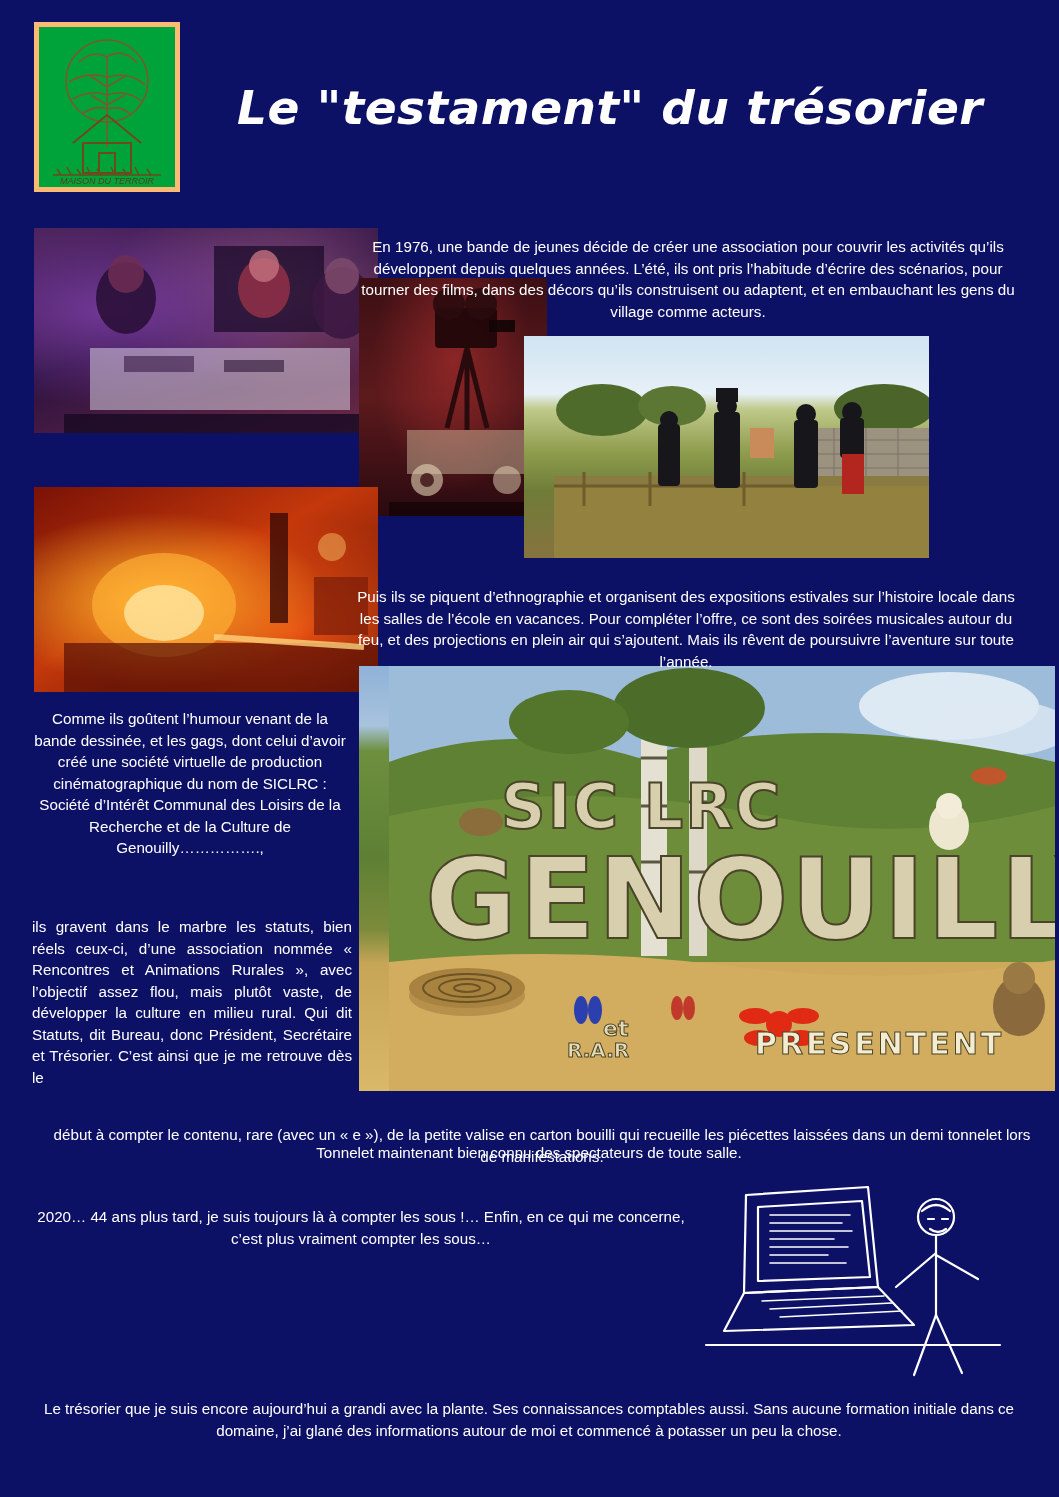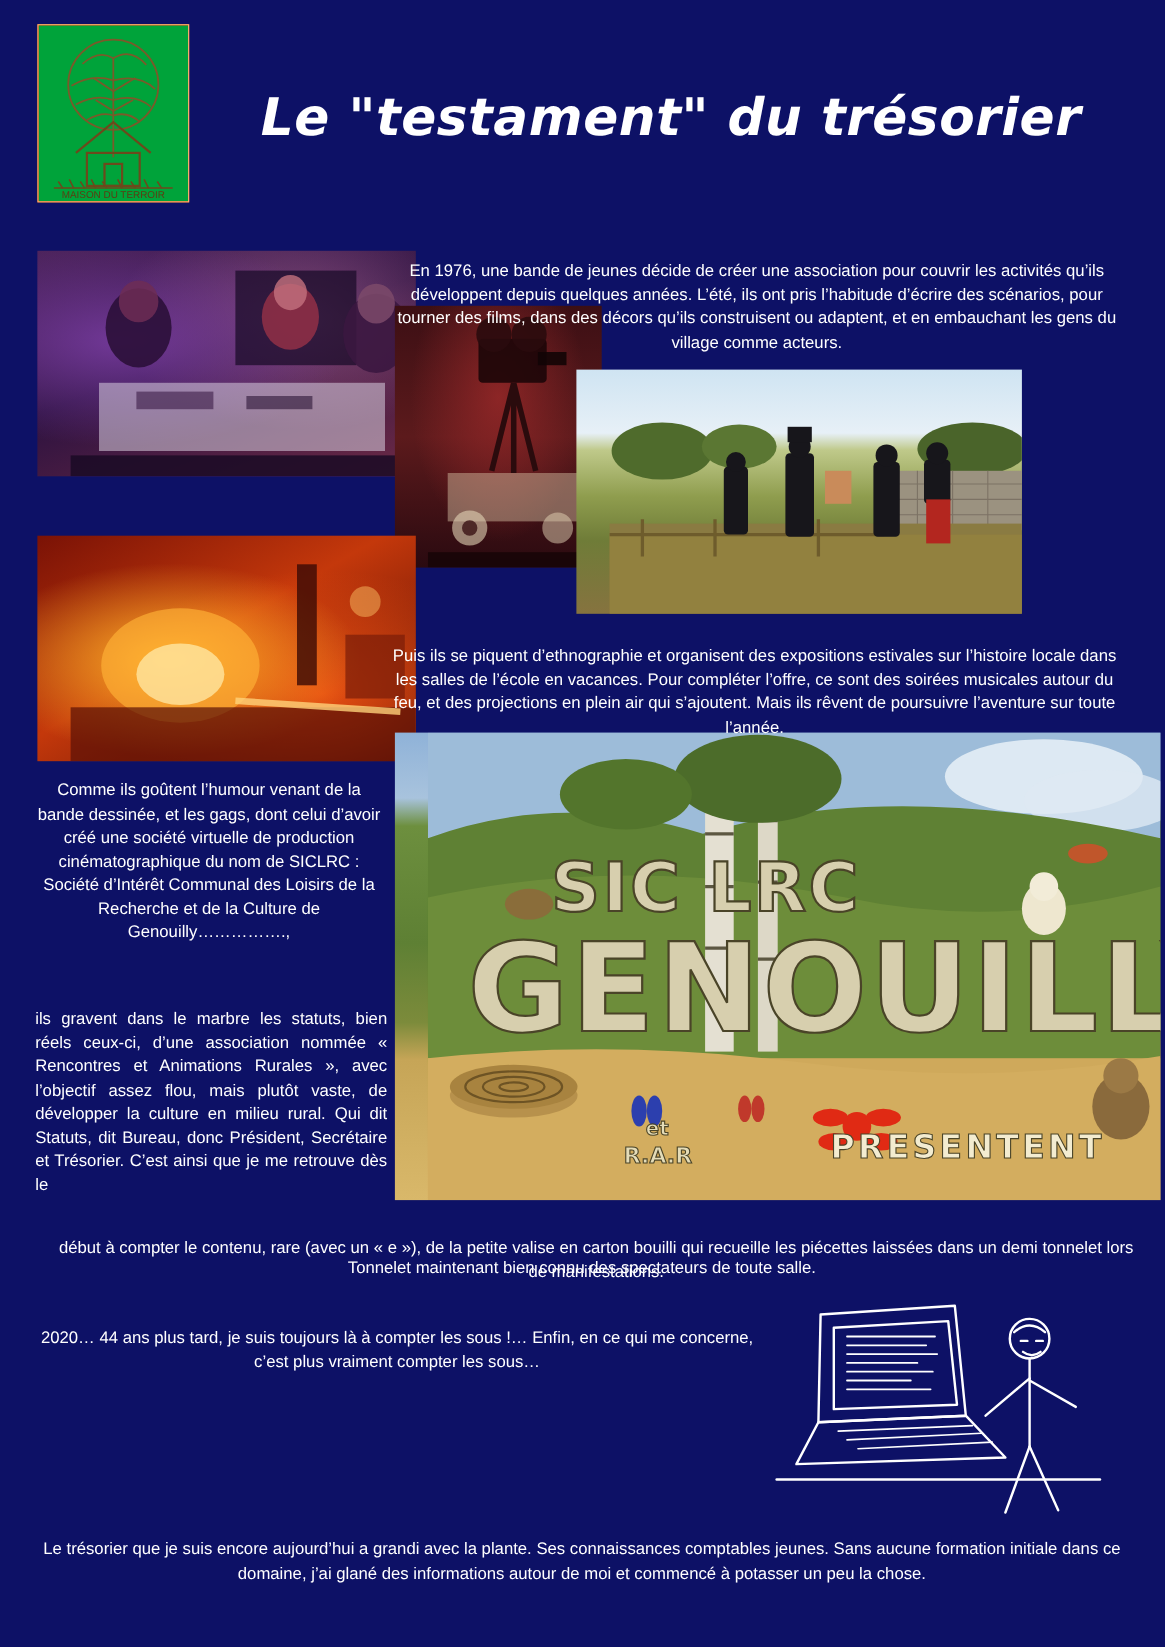--- a/index.html
+++ b/index.html
@@ -21,23 +21,24 @@
     height: 1497px;
   }
 
   
   .logo {
     position: absolute;
     left: 34px;
     top: 22px;
     width: 136px;
     height: 160px;
-    background: #c2410c;
-    border: 1px solid #fdba74;
+    background: #1d4ed8;
+    border: 5px solid #fdba74;
     overflow: hidden;
+    font-style: italic;
   }
   .logo svg { display: block; }
 
   .title {
     position: absolute;
     left: 195px;
     top: 80px;
     width: 830px;
     text-align: center;
     font-family: "DejaVu Sans", sans-serif;
@@ -296,42 +297,42 @@
         <ellipse cx="206" cy="344" rx="7" ry="14"></ellipse>
       </g>
       <g fill="#c0392b">
         <ellipse cx="288" cy="342" rx="6" ry="12"></ellipse>
         <ellipse cx="300" cy="342" rx="6" ry="12"></ellipse>
       </g>
     </svg>
 
     <div class="banner-word" style="left:142px; top:104px; font-size:62px;">SIC LRC</div>
     <div class="banner-word" style="left:66px; top:168px; font-size:112px;">GENOUILLY</div>
-    <div class="banner-small" style="left:228px; top:350px; font-size:18px;">et</div>
+    <div class="banner-small" style="left:244px; top:350px; font-size:22px;">et</div>
     <div class="banner-small" style="left:208px; top:372px; font-size:20px;">R.A.R</div>
     <div class="banner-small" style="left:396px; top:360px; font-size:30px; letter-spacing:3px; color:#f3ecd0;">PRESENTENT</div>
   </div>
 
   <div class="txt center" style="left:352px; top:236px; width:672px;">En 1976, une bande de jeunes décide de créer une association pour couvrir les activités qu’ils développent depuis quelques années. L’été, ils ont pris l’habitude d’écrire des scénarios, pour tourner des films, dans des décors qu’ils construisent ou adaptent, et en embauchant les gens du village comme acteurs.</div>
 
   <div class="txt center" style="left:346px; top:586px; width:680px;">Puis ils se piquent d’ethnographie et organisent des expositions estivales sur l’histoire locale dans les salles de l’école en vacances. Pour compléter l’offre, ce sont des soirées musicales autour du feu, et des projections en plein air qui s’ajoutent. Mais ils rêvent de poursuivre l’aventure sur toute l’année.</div>
 
   <div class="txt center" style="left:32px; top:708px; width:316px;">Comme ils goûtent l’humour venant de la bande dessinée, et les gags, dont celui d’avoir créé une société virtuelle de production cinématographique du nom de SICLRC : Société d’Intérêt Communal des Loisirs de la Recherche et de la Culture de Genouilly…………….,</div>
 
   <div class="txt justify" style="left:32px; top:916px; width:320px;">ils gravent dans le marbre les statuts, bien réels ceux-ci, d’une association nommée « Rencontres et Animations Rurales », avec l’objectif assez flou, mais plutôt vaste, de développer la culture en milieu rural. Qui dit Statuts, dit Bureau, donc Président, Secrétaire et Trésorier. C’est ainsi que je me retrouve dès le</div>
 
   <div class="txt center" style="left:45px; top:1100px; width:994px;margin-top:24px;">début à compter le contenu, rare (avec un « e »), de la petite valise en carton bouilli qui recueille les piécettes laissées dans un demi tonnelet lors de manifestations.</div>
 
   <div class="txt center" style="left:32px; top:1142px; width:994px;">Tonnelet maintenant bien connu des spectateurs de toute salle.</div>
 
   <div class="txt center" style="left:36px; top:1206px; width:650px;">2020… 44 ans plus tard, je suis toujours là à compter les sous !… Enfin, en ce qui me concerne, c’est plus vraiment compter les sous…</div>
 
 
 
-  <div class="txt center" style="left:32px; top:1398px; width:994px;">Le trésorier que je suis encore aujourd’hui a grandi avec la plante. Ses connaissances comptables jeunes. Sans aucune formation initiale dans ce domaine, j’ai glané des informations autour de moi et commencé à potasser un peu la chose.</div>
+  <div class="txt center" style="left:32px; top:1398px; width:994px;">Le trésorier que je suis encore aujourd’hui a grandi avec la plante. Ses connaissances comptables aussi. Sans aucune formation initiale dans ce domaine, j’ai glané des informations autour de moi et commencé à potasser un peu la chose.</div>
 
   <div class="drawing">
     <svg width="330" height="215" viewBox="0 0 330 215" xmlns="http://www.w3.org/2000/svg" fill="none" stroke="#ffffff" stroke-width="2.2" stroke-linecap="round" stroke-linejoin="round">
 
       <path d="M46 20 L168 12 L178 112 L44 118 Z"></path>
       <path d="M58 32 L162 26 L170 102 L58 106 Z"></path>
 
       <g stroke-width="1.6">
         <path d="M70 40 H150 M70 48 H142 M70 56 H152 M70 64 H134 M70 72 H148 M70 80 H128 M70 88 H146"></path>
       </g>

